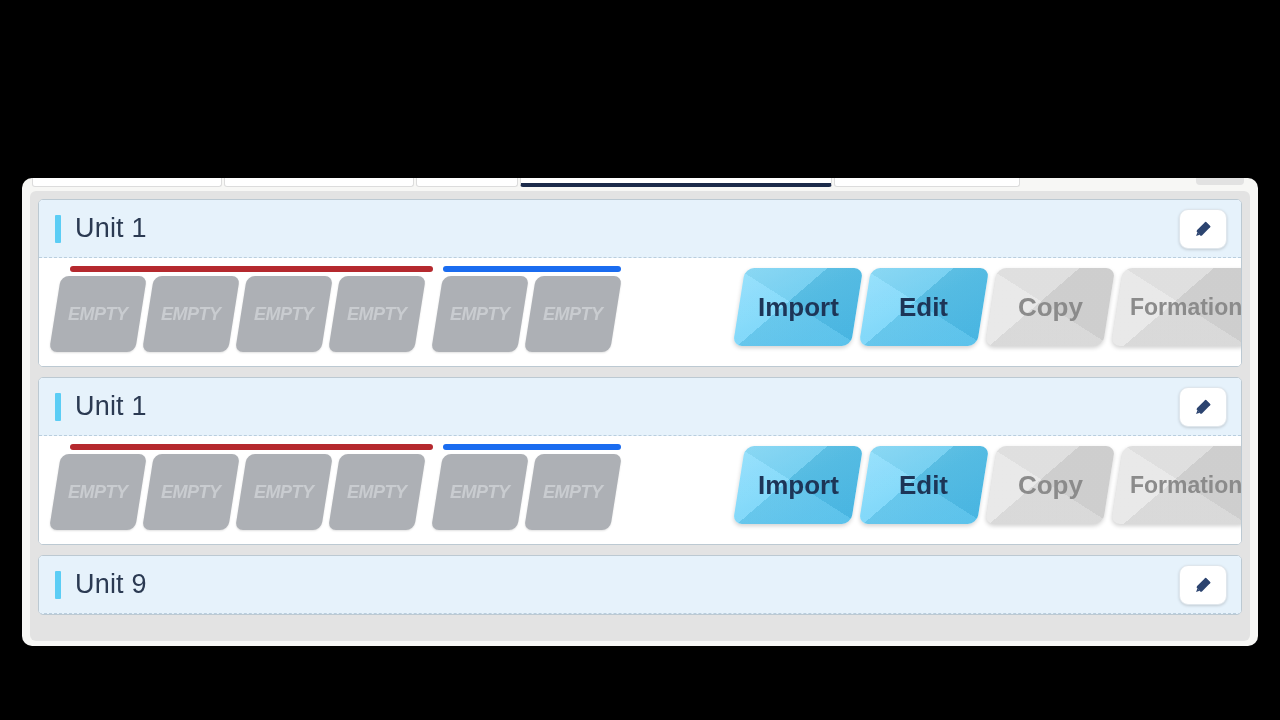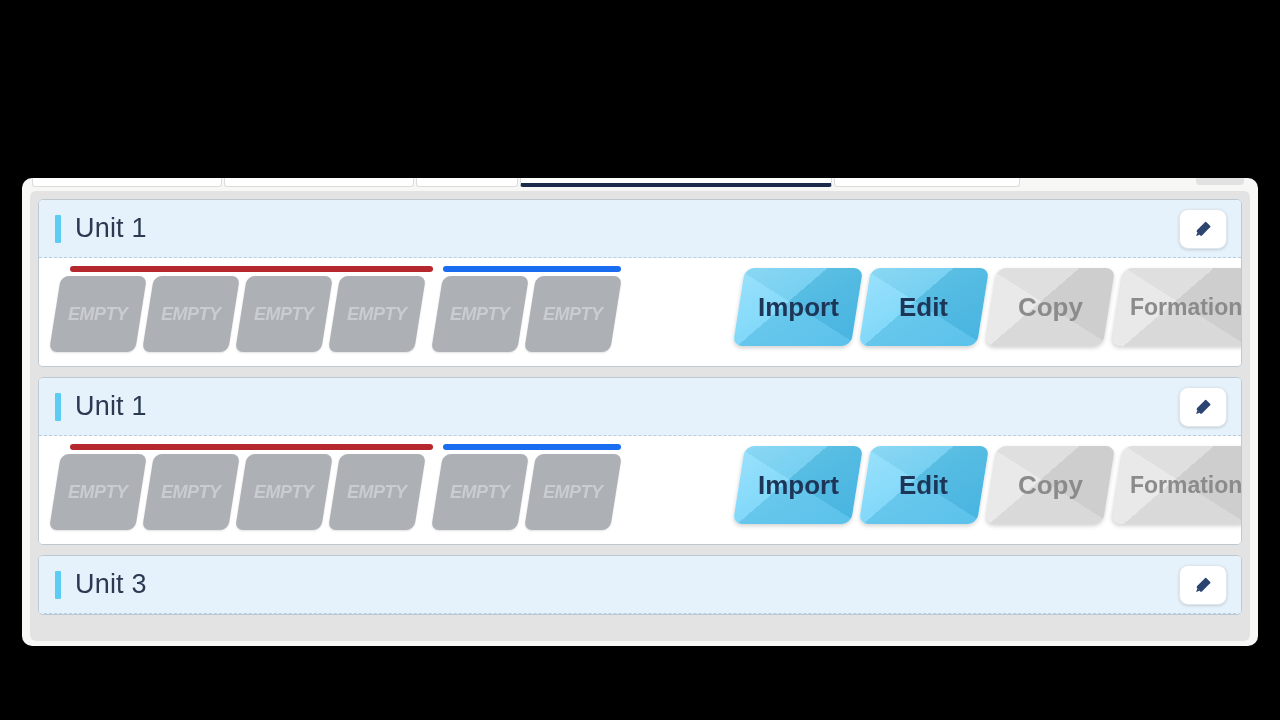--- a/index.html
+++ b/index.html
@@ -361,21 +361,21 @@
               </div>
               <div class="action-btn disabled formation">
                 <span class="btn-label">Formation</span>
               </div>
             </div>
           </div>
         </div>
         <div class="unit-panel clipped">
           <div class="unit-header">
             <div class="unit-accent"></div>
-            <div class="unit-title">Unit 3</div>
+            <div class="unit-title">Unit 9</div>
             <div class="edit-btn">
               <span>
                 <svg width="26" height="26" viewBox="0 0 26 26" aria-hidden="true">
                   <g transform="rotate(-45 13 13)">
                     <rect x="6.5" y="9.6" width="13.2" height="7.2" rx="1.6" fill="#2c4470"></rect>
                     <path d="M6.5 11.6 L3.2 13 L6.5 14.8 Z" fill="#2c4470"></path>
                     <rect x="18.2" y="9.6" width="2.0" height="7.2" rx="0.8" fill="#2c4470"></rect>
                   </g>
                 </svg>
               </span>

